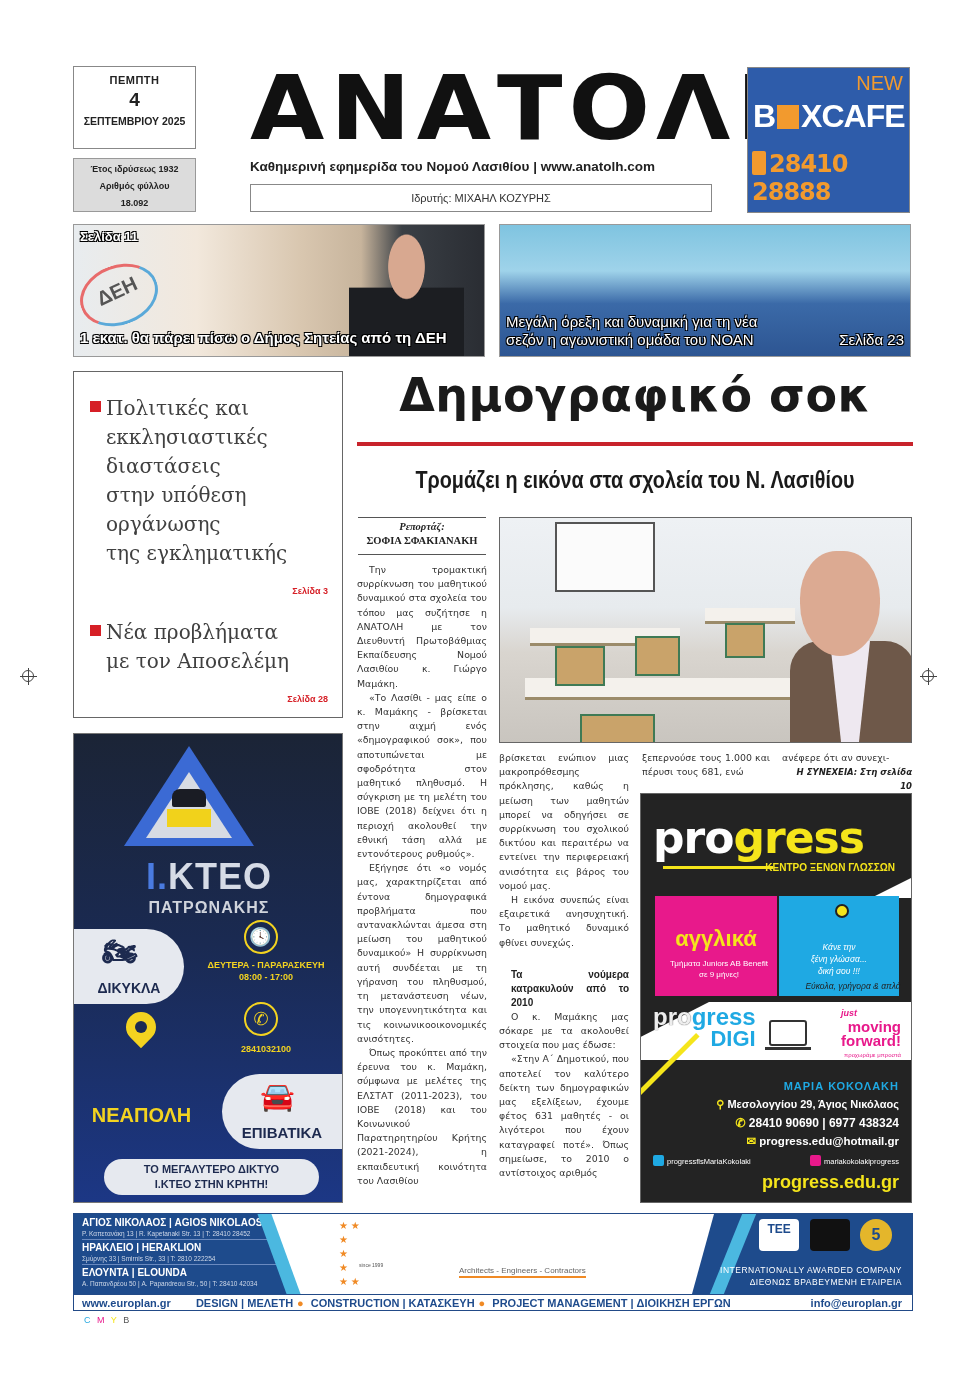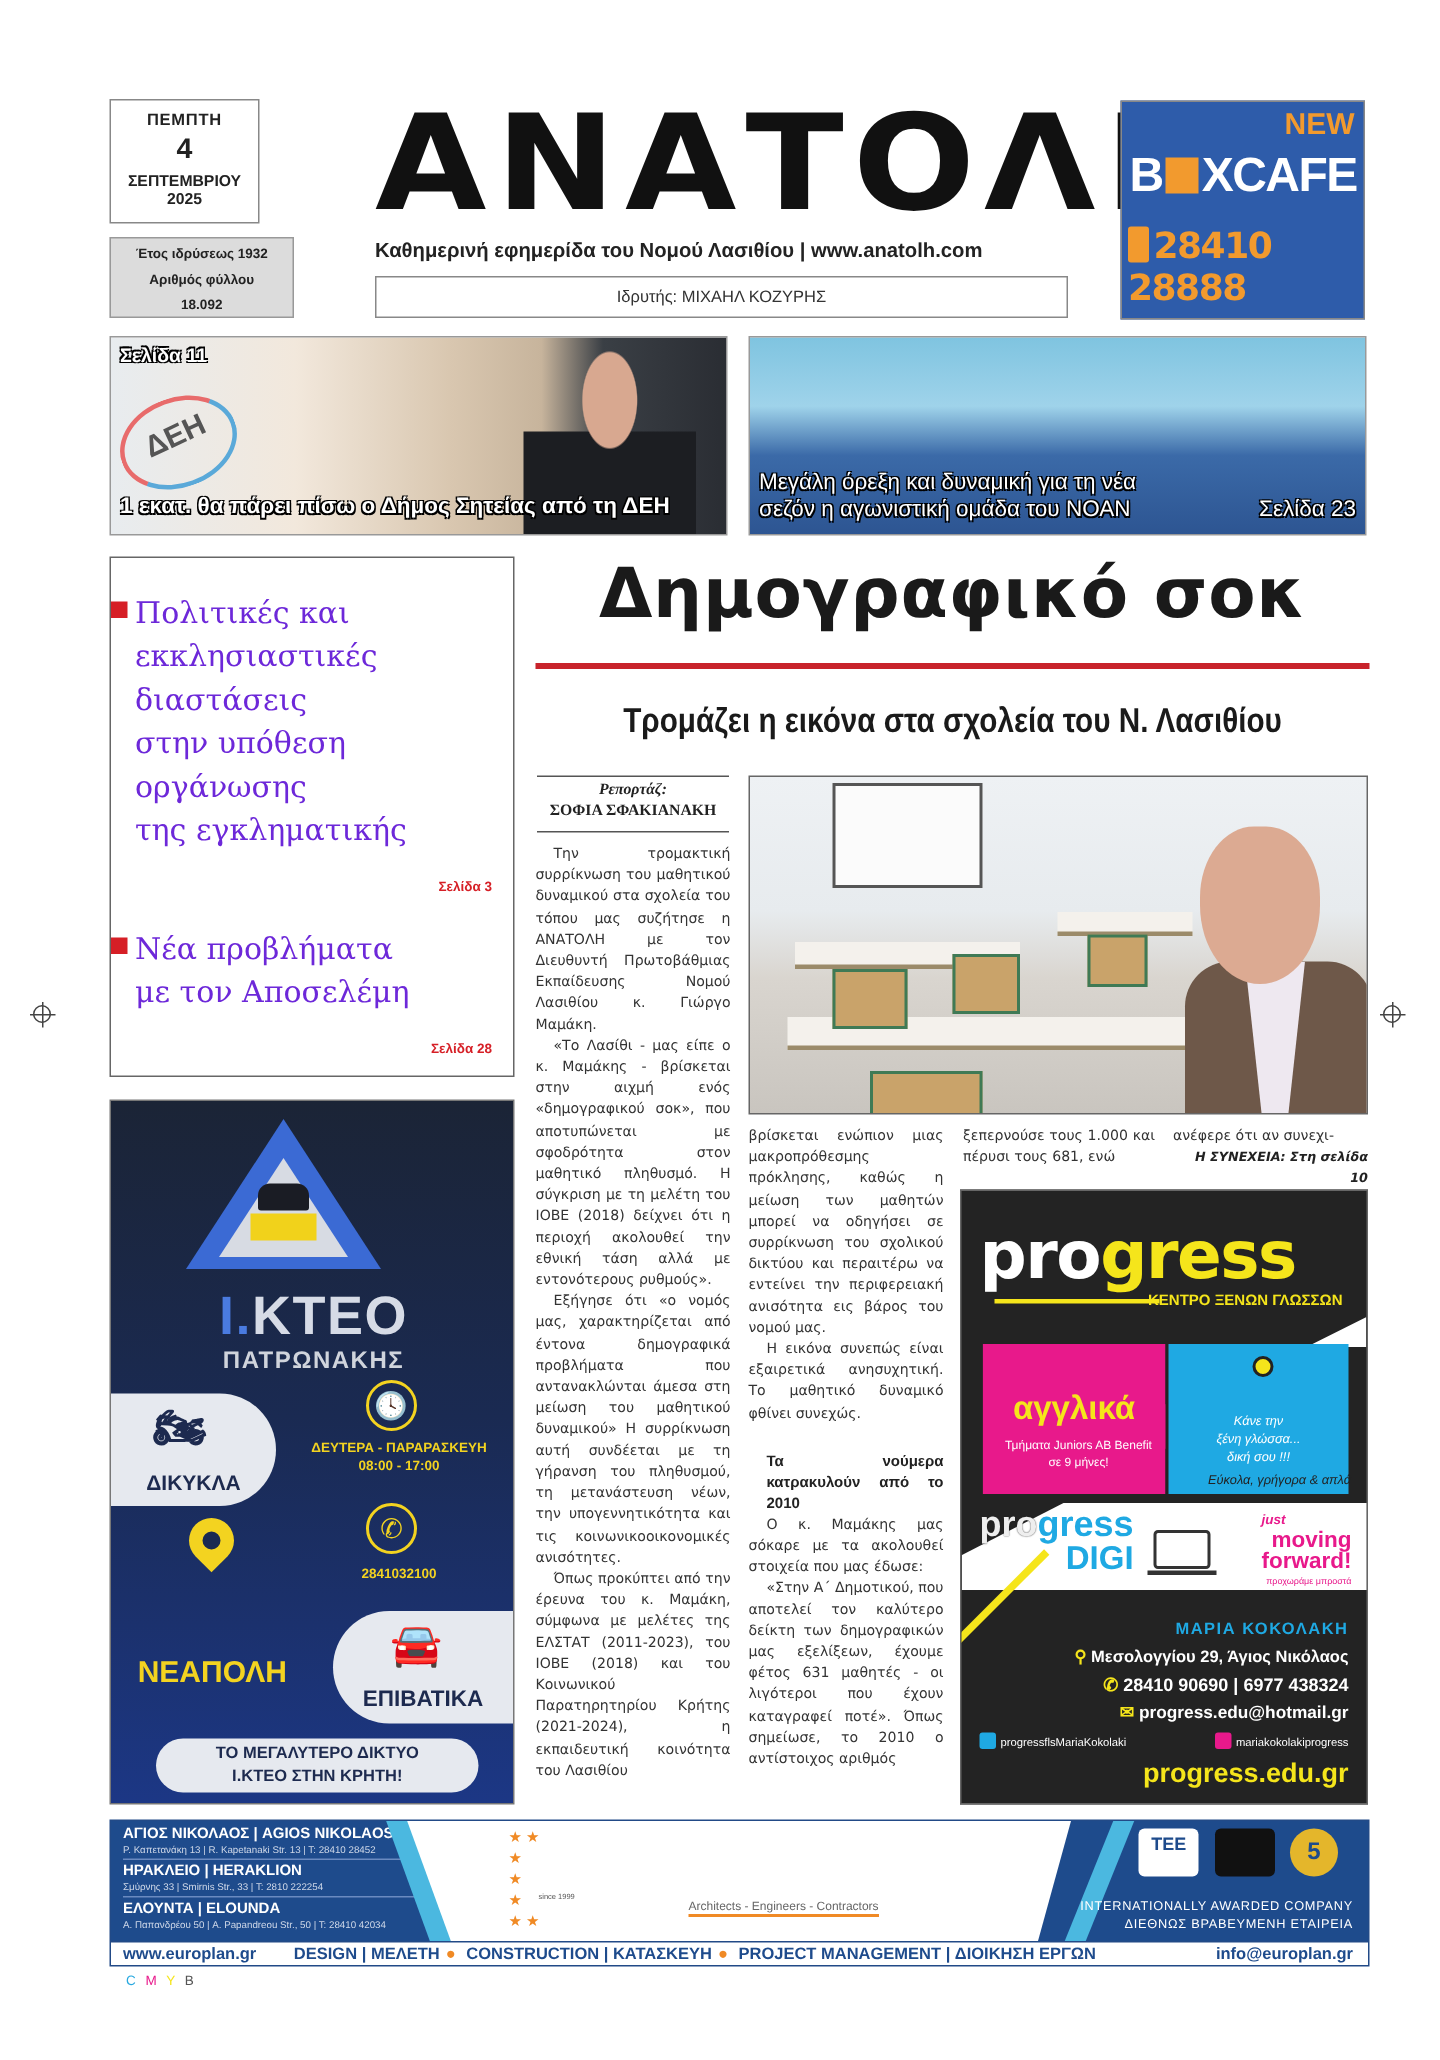--- a/index.html
+++ b/index.html
@@ -1,48 +1,48 @@
 <!DOCTYPE html>
 <html><head>
 <meta charset="utf-8">
 <style>
   * { box-sizing: border-box; margin: 0; padding: 0; }
   body { width: 960px; height: 1373px; background: #fff; position: relative; font-family: "Liberation Sans", sans-serif; color: #222; overflow: hidden; }
   .abs { position: absolute; }
 
   
-  .datebox { left: 73px; top: 66px; width: 100px; height: 83px; border: 1px solid #888; text-align: center; }
+  .datebox { left: 73px; top: 66px; width: 123px; height: 83px; border: 1px solid #888; text-align: center; }
   .datebox .day { font-size: 11px; font-weight: bold; margin-top: 7px; letter-spacing: 0.5px; }
   .datebox .num { font-size: 19px; font-weight: bold; margin-top: 3px; }
   .datebox .month { font-size: 10.5px; font-weight: bold; margin-top: 4px; }
   .infobox { left: 73px; top: 158px; width: 123px; height: 54px; border: 1px solid #999; background: #dcdcdc; text-align: center; font-size: 9px; font-weight: bold; line-height: 17px; padding-top: 2px; }
 
   .masthead { left: 250px; top: 62px; width: 465px; height: 95px; font-family: "DejaVu Sans", sans-serif; font-size: 96px; font-weight: bold; letter-spacing: 6px; line-height: 95px; text-align: center; color: #111; transform: scaleY(0.92); }
   .tagline { left: 250px; top: 159px; width: 470px; font-size: 13.5px; font-weight: bold; color: #222; }
   .founder { left: 250px; top: 184px; width: 462px; height: 28px; border: 1px solid #888; font-size: 11px; text-align: center; line-height: 26px; color: #333; }
 
   .boxcafe { left: 747px; top: 67px; width: 163px; height: 146px; background: #2e5caa; border: 1px solid #888; }
-  .boxcafe .new { position: absolute; right: 6px; top: 4px; color: #f29a2e; font-weight: bold; font-size: 20px; }
+  .boxcafe .new { position: absolute; right: 6px; top: 4px; color: #f29a2e; font-weight: normal; font-size: 20px; }
   .boxcafe .brand { position: absolute; left: 5px; top: 30px; color: #fff; font-weight: bold; font-size: 32px; letter-spacing: -1px; }
   .boxcafe .brand .sq { display: inline-block; width: 22px; height: 24px; background: #f29a2e; vertical-align: -2px; margin: 0 2px; }
   .boxcafe .phone { position: absolute; left: 4px; bottom: 6px; color: #f29a2e; font-weight: bold; font-size: 24px; font-family: "DejaVu Sans", sans-serif; letter-spacing: -1px; }
   .boxcafe .phone .ic { display: inline-block; width: 14px; height: 24px; background: #f29a2e; border-radius: 2px; vertical-align: -3px; margin-right: 3px; }
 
   
   .teaser { border: 1px solid #999; overflow: hidden; }
   .teaser1 { left: 73px; top: 224px; width: 412px; height: 133px; background: linear-gradient(90deg, #e8ecef 0%, #f2e8dc 30%, #d9c7b0 55%, #c7b49c 70%, #3a3f45 80%, #2a2d33 100%); }
   .teaser2 { left: 499px; top: 224px; width: 412px; height: 133px; background: linear-gradient(180deg, #7fc4e0 0%, #9fd3ea 35%, #3b6aa8 60%, #2d5592 100%); }
   .teaser .cap { position: absolute; color: #fff; font-family: "Liberation Sans Narrow", "Liberation Sans", sans-serif; font-size: 15px; font-weight: bold; text-shadow: 1px 1px 0 #000, -1px -1px 0 #000, 1px -1px 0 #000, -1px 1px 0 #000; }
   .deh-circle { position: absolute; left: 5px; top: 40px; width: 80px; height: 60px; border-radius: 50%; border: 3px solid #e86b6b; border-right-color: #5aa9d9; border-bottom-color: #5aa9d9; transform: rotate(-20deg); }
   .deh-text { position: absolute; left: 22px; top: 55px; font-size: 20px; font-weight: bold; color: #555; transform: rotate(-25deg); }
   .person1 { position: absolute; left: 275px; top: 8px; width: 115px; height: 135px; background: radial-gradient(ellipse at 50% 25%, #d8a890 0 22%, transparent 23%), linear-gradient(180deg, transparent 40%, #1c1e22 41%); }
 
   
   .sidebox { left: 73px; top: 371px; width: 270px; height: 347px; border: 1px solid #666; font-family: "DejaVu Serif", serif; }
-  .sidebox .item { position: absolute; left: 0; font-size: 20px; line-height: 29px; color: #6d28d9; }
+  .sidebox .item { position: absolute; left: 16px; font-size: 20px; line-height: 29px; color: #404040; }
   .sidebox .bullet { display: inline-block; width: 11px; height: 11px; background: #d61f26; margin-right: 5px; vertical-align: 3px; }
   .sidebox .page { position: absolute; right: 14px; font-family: "Liberation Sans", sans-serif; font-size: 9px; font-weight: bold; color: #d61f26; }
 
   
   .headline { left: 355px; top: 368px; width: 560px; text-align: center; font-family: "DejaVu Sans", sans-serif; font-weight: bold; font-size: 46px; color: #1a1a1a; letter-spacing: 0.5px; }
   .redrule { left: 357px; top: 442px; width: 556px; height: 4px; background: #c8232b; }
   .subhead { left: 355px; top: 467px; width: 560px; text-align: center; font-family: "Liberation Sans", sans-serif; font-weight: bold; font-size: 23px; color: #1a1a1a; transform: scaleX(0.86); }
 
   
   .byline { left: 358px; top: 517px; width: 128px; text-align: center; font-family: "Liberation Serif", serif; font-size: 10.5px; font-weight: bold; border-top: 1px solid #555; border-bottom: 1px solid #555; padding: 2px 0 6px; line-height: 14px; }

